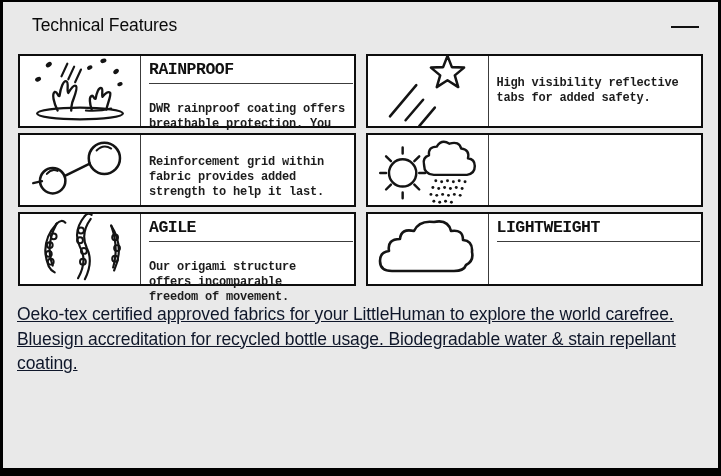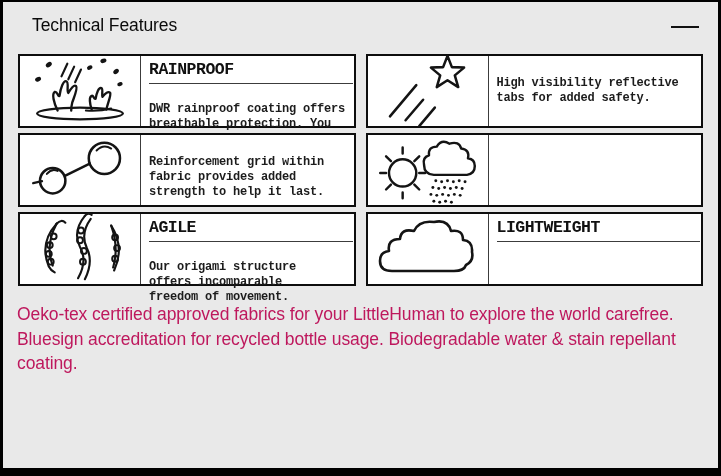--- a/index.html
+++ b/index.html
@@ -85,21 +85,22 @@
     white-space: pre-line;
   }
 
   
   .footnote {
     margin: 16px 20px 0 14px;
     max-width: 690px;
     font-size: 17.5px;
     line-height: 24.5px;
     letter-spacing: -0.1px;
-    color: #be185d;
+    color: #0f172a;
+    text-decoration: underline;
   }
 
   .stroke { stroke: #141414; fill: none; stroke-linecap: round; stroke-linejoin: round; }
   .fill   { fill: #141414; stroke: none; }
 </style>
 </head>
 <body>
 
 <div class="frame">
 

